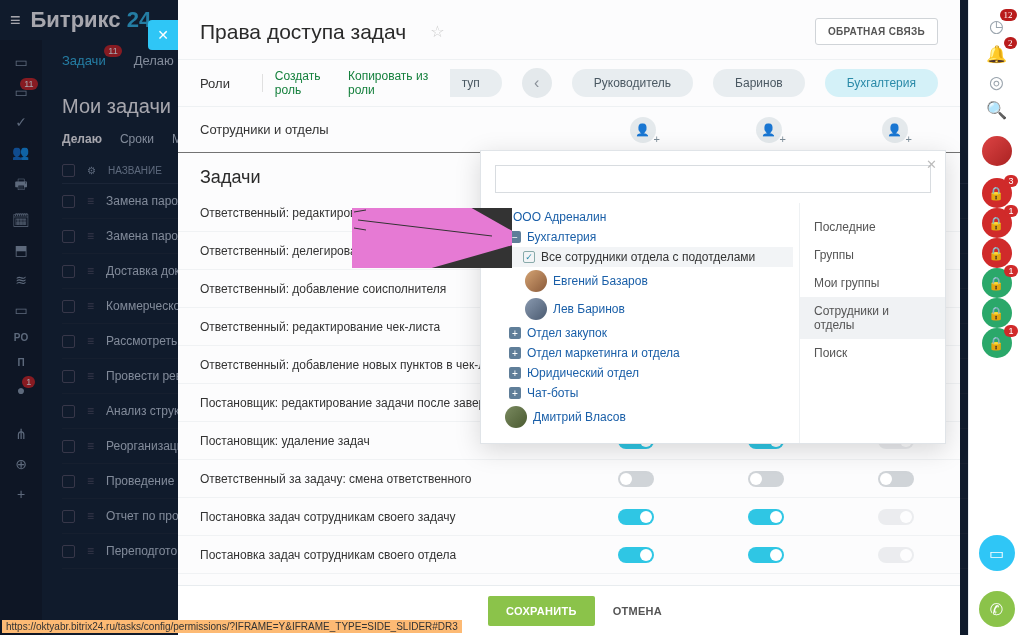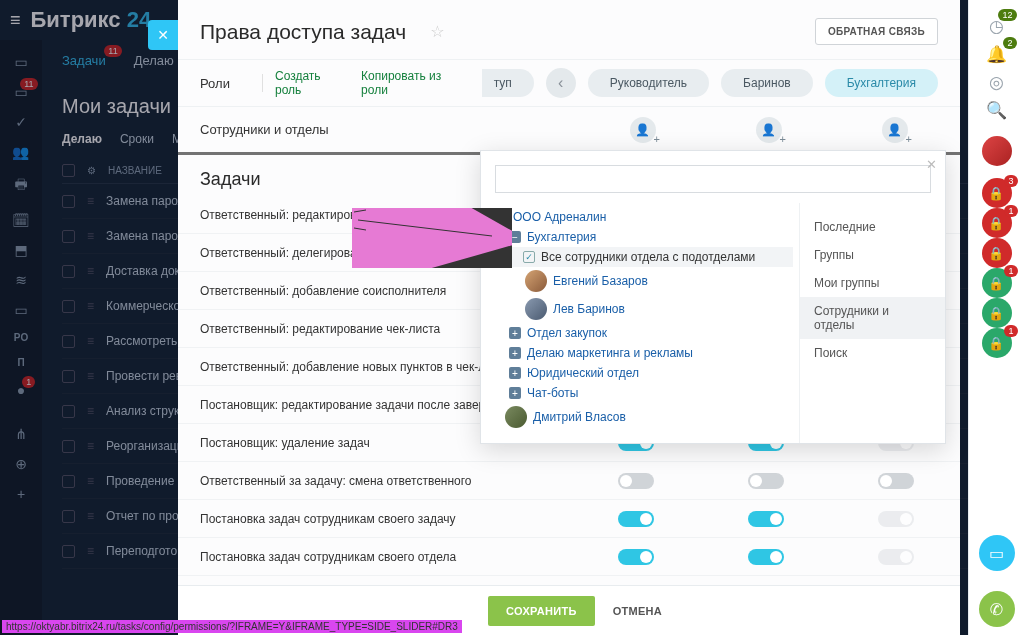--- a/index.html
+++ b/index.html
@@ -21,38 +21,38 @@
 .bg-tabs .tab .badge{position:absolute;top:-8px;right:-16px;background:#d02a2a;color:#fff;font-size:9px;border-radius:8px;padding:0 4px;line-height:12px;}
 .bg-body{position:absolute;left:42px;top:80px;right:0;bottom:0;background:#1a2a3a;padding:14px 20px;color:#c6d4e0;}
 .bg-h1{font-size:20px;color:#fff;margin-bottom:14px;}
 .bg-h1 .star{color:#556;}
 .bg-filterbar{display:flex;gap:18px;font-size:12px;margin-bottom:12px;}
 .bg-filterbar .active{color:#fff;font-weight:600;}
 .bg-list-head{display:flex;align-items:center;gap:12px;font-size:10px;color:#8fa2b4;text-transform:uppercase;padding:6px 0;border-bottom:1px solid #2a3a4a;}
 .bg-row{display:flex;align-items:center;gap:12px;font-size:12px;color:#c6d4e0;padding:10px 0;border-bottom:1px solid #22303e;}
 .chk{width:13px;height:13px;border:1px solid #556;border-radius:2px;flex-shrink:0;}
 .hamb{color:#556;}
-.bg-url{position:absolute;left:2px;bottom:2px;font-size:10px;color:#333;background:#d946ef;padding:1px 4px;}
+.bg-url{position:absolute;left:2px;bottom:2px;font-size:10px;color:#333;background:#fdba74;padding:1px 4px;}
 
 
 .dim{position:absolute;inset:0;background:rgba(0,0,20,.35);}
 
 
 .panel{position:absolute;left:178px;top:0;right:64px;bottom:0;background:#fcfcfd;display:flex;flex-direction:column;}
 .close-tab{position:absolute;left:-30px;top:20px;width:30px;height:30px;background:#2fc6f6;color:#fff;display:flex;align-items:center;justify-content:center;border-radius:4px 0 0 4px;font-size:14px;}
 .phead{padding:18px 22px 14px;display:flex;align-items:center;justify-content:space-between;}
 .phead h1{font-size:21px;font-weight:300;color:#2a2a2a;display:flex;align-items:center;gap:24px;}
 .phead .star{color:#ccc;font-size:16px;}
 .feedback{border:1px solid #d0d4d8;background:#fff;color:#555;font-size:10px;font-weight:600;padding:7px 12px;border-radius:3px;letter-spacing:.3px;}
-.roles-block{border-top:1px solid #eef1f3;border-bottom:3px solid #737373;}
+.roles-block{border-top:1px solid #eef1f3;border-bottom:1px solid #737373;}
 .roles-row1{display:flex;align-items:center;padding:0 22px;height:46px;gap:12px;color:#333;font-size:13px;}
 .roles-row1 .lbl{min-width:50px;}
 .roles-row1 .divider{width:1px;height:18px;background:#e0e0e0;}
 .roles-row1 .lnk{color:#15803d;font-size:12px;}
-.role-pills{margin-left:auto;display:flex;gap:12px;align-items:center;}
+.role-pills{margin-left:auto;display:flex;gap:20px;align-items:center;}
 .nav-circle{width:30px;height:30px;border-radius:50%;background:#e4e9ec;color:#8a9199;display:flex;align-items:center;justify-content:center;font-size:16px;}
 .pill{padding:7px 22px;border-radius:16px;background:#e8edf0;color:#4a5862;font-size:12px;}
 .pill.half{border-radius:0 16px 16px 0;padding-left:12px;}
 .pill.active{background:#d4f1f8;color:#2a8aa8;font-weight:500;}
 .roles-row2{display:flex;align-items:center;padding:0 22px;height:46px;font-size:13px;color:#333;border-top:1px solid #eef1f3;}
 .add-icons{margin-left:auto;display:flex;gap:100px;padding-right:30px;}
 .add-ic{width:26px;height:26px;border-radius:50%;background:#e4e9ec;color:#7a8a96;display:flex;align-items:center;justify-content:center;font-size:12px;position:relative;}
 .add-ic::after{content:"+";position:absolute;right:-4px;bottom:-2px;font-size:11px;color:#7a8a96;}
 .section-h{padding:14px 22px 6px;font-size:18px;font-weight:400;color:#2a2a2a;}
 .perm-list{flex:1;overflow:auto;}
@@ -92,21 +92,21 @@
 .side-tabs{width:146px;border-left:1px solid #eef1f3;padding:10px 0;}
 .stab{padding:7px 14px;font-size:12px;color:#555;}
 .stab.active{background:#f0f2f4;}
 
 
 .arrow{position:absolute;left:352px;top:208px;pointer-events:none;}
 
 
 .rsb{position:absolute;right:0;top:0;width:56px;bottom:0;background:#fff;border-left:1px solid #e8ecef;display:flex;flex-direction:column;align-items:center;gap:12px;padding-top:12px;}
 .rsb .ic{width:28px;height:28px;display:flex;align-items:center;justify-content:center;color:#9aa4ad;font-size:17px;position:relative;}
-.rsb .ic .bdg{position:absolute;top:-3px;right:-6px;background:#4d7c0f;color:#fff;font-size:9px;border-radius:8px;padding:0 4px;line-height:12px;}
+.rsb .ic .bdg{position:absolute;top:-3px;right:-6px;background:#b91c1c;color:#fff;font-size:9px;border-radius:8px;padding:0 4px;line-height:12px;font-family:Liberation Serif, serif;}
 .rsb .uav{width:30px;height:30px;border-radius:50%;}
 .rsb .lock{width:30px;height:30px;border-radius:50%;display:flex;align-items:center;justify-content:center;color:#fff;font-size:13px;position:relative;}
 .rsb .lock .bdg{position:absolute;top:-3px;right:-6px;background:#d02a2a;color:#fff;font-size:9px;border-radius:8px;padding:0 4px;line-height:12px;}
 .rsb .spacer{flex:1;}
 .rsb .fab{width:36px;height:36px;border-radius:50%;display:flex;align-items:center;justify-content:center;color:#fff;font-size:16px;margin-bottom:8px;}
 </style>
 </head>
 <body>
 
 <div class="bg-app">
@@ -325,21 +325,21 @@
           <span class="av a2"></span>
           <span>Лев Баринов</span>
         </div>
       <div id="other-depts">
           <div class="tnode l1">
             <span class="sq">+</span>
             <span>Отдел закупок</span>
           </div>
           <div class="tnode l1">
             <span class="sq">+</span>
-            <span>Делаю маркетинга и рекламы</span>
+            <span>Отдел маркетинга и отдела</span>
           </div>
           <div class="tnode l1">
             <span class="sq">+</span>
             <span>Юридический отдел</span>
           </div>
           <div class="tnode l1">
             <span class="sq">+</span>
             <span>Чат-боты</span>
           </div>
         </div>

